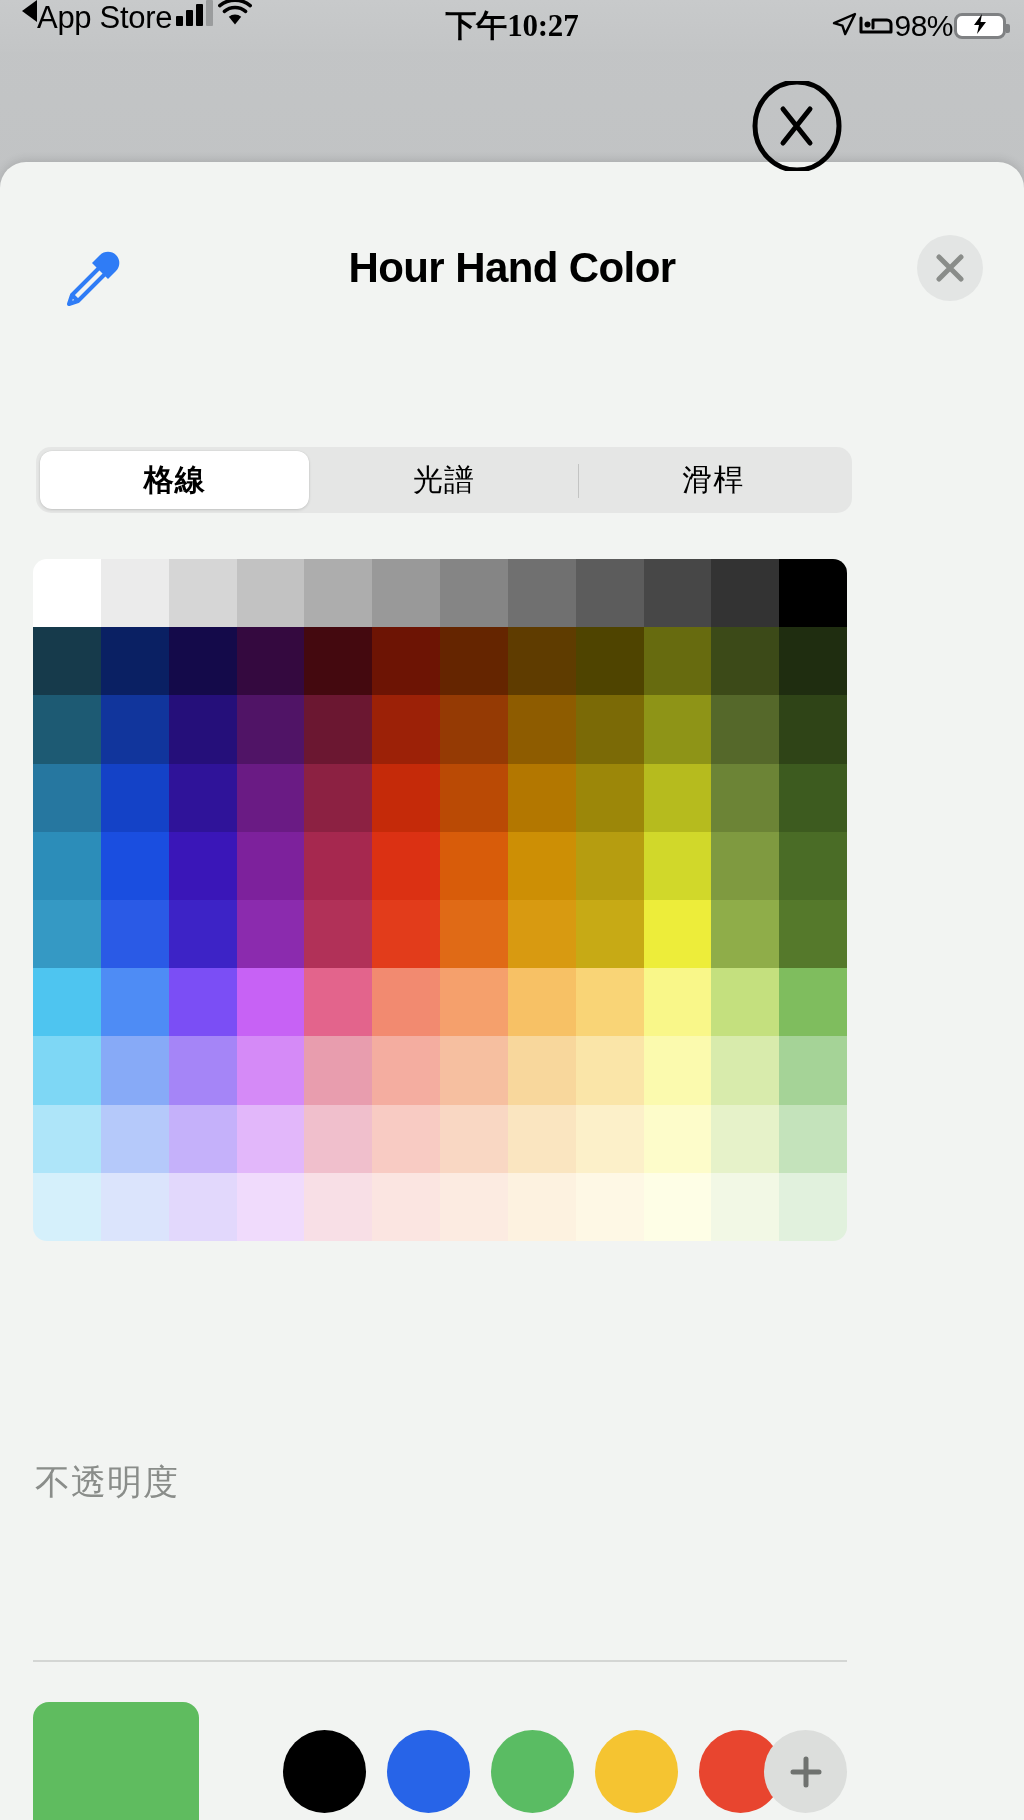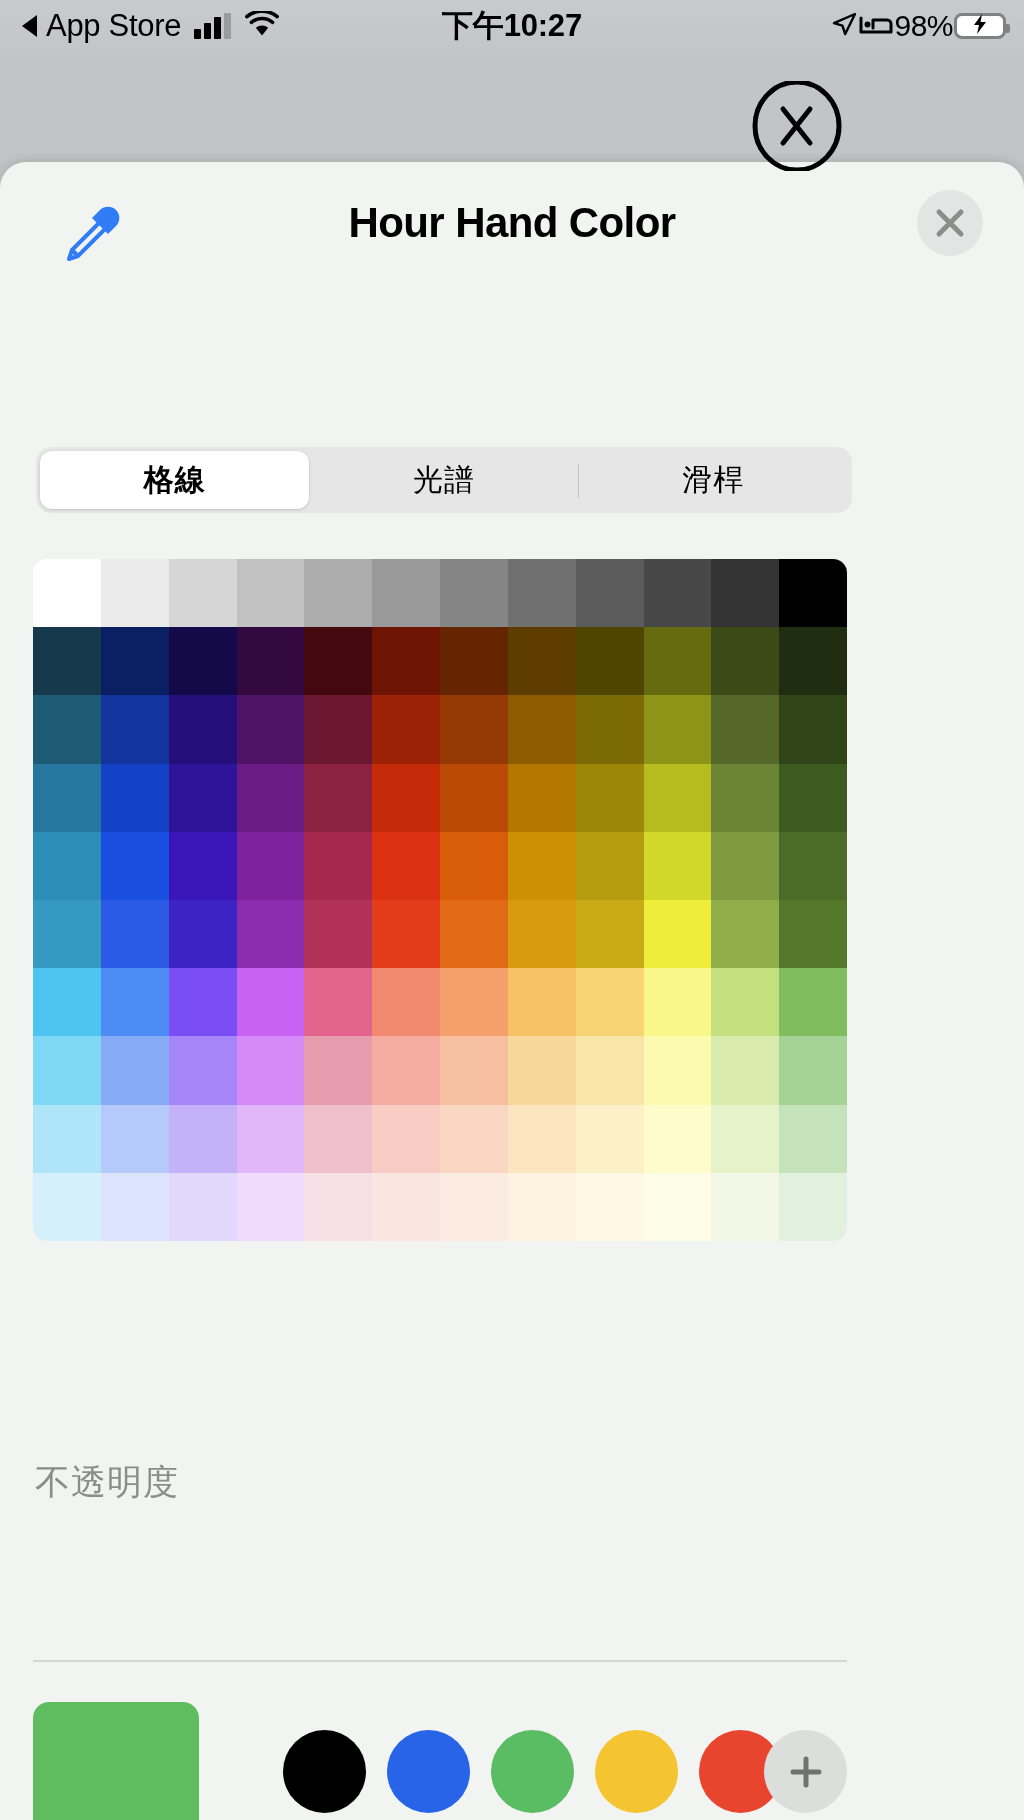--- a/index.html
+++ b/index.html
@@ -16,40 +16,40 @@
   
   #status-bar {
     position: absolute; top: 0; left: 0;
     width: 1024px; height: 52px;
     display: flex; align-items: center;
     background: linear-gradient(180deg,#c8cacb 0%, #c3c5c6 100%);
     color: #000;
   }
   .sb-left {
     position: absolute; left: 22px; top: 0; height: 52px;
-    display: flex; align-items: center; gap: 9px;
+    display: flex; 
   }
   .sb-back-arrow {
     width: 0; height: 0;
     border-top: 11px solid transparent;
     border-bottom: 11px solid transparent;
     border-right: 15px solid #000;
   }
   .sb-carrier { font-size: 31px; letter-spacing: -0.3px; font-weight: 400; }
   .sb-signal { display: flex; align-items: flex-end; gap: 3px; height: 26px; margin-left: 4px;}
   .sb-signal i { display:block; width: 7px; background:#000; border-radius:1px; }
   .sb-signal i:nth-child(1){ height: 10px; }
   .sb-signal i:nth-child(2){ height: 16px; }
   .sb-signal i:nth-child(3){ height: 22px; }
   .sb-signal i:nth-child(4){ height: 26px; background:#9a9c9d; }
   .sb-wifi { margin-left: 5px; }
   .sb-center {
     position: absolute; left: 0; width: 1024px; text-align: center;
     top: 0; height: 52px; line-height: 52px;
-    font-size: 31px; font-weight: 600; letter-spacing: -0.2px;
+    font-size: 31px; font-weight: 600; letter-spacing: -0.2px; font-family: Liberation Serif, serif;
   }
   .sb-right {
     position: absolute; right: 18px; top: 0; height: 52px;
     display: flex; align-items: center; gap: 1px;
   }
   .sb-battery-pct { font-size: 30px; font-weight: 400; letter-spacing:-0.5px; }
   .sb-battery {
     position: relative; width: 52px; height: 26px;
     border: 3px solid #7f8183; border-radius: 8px;
     background: #fff; padding: 2px;
@@ -77,21 +77,21 @@
     position: absolute; left: 0; top: 162px;
     width: 1024px; height: 1658px;
     background: #f2f4f2;
     border-radius: 26px 26px 0 0;
     box-shadow: 0 -2px 10px rgba(0,0,0,0.12);
     overflow: hidden;
   }
 
   
   #sheet-header {
-    position: relative; height: 126px;
+    position: relative; height: 126px; margin-top: 45px;
   }
   #eyedropper-button {
     position: absolute; left: 58px; top: 36px;
     width: 72px; height: 72px;
     display:flex; align-items:center; justify-content:center;
   }
   #sheet-title {
     position: absolute; left: 0; right: 0; top: 37px;
     text-align: center;
     font-size: 42px; font-weight: 600; color: #000;

